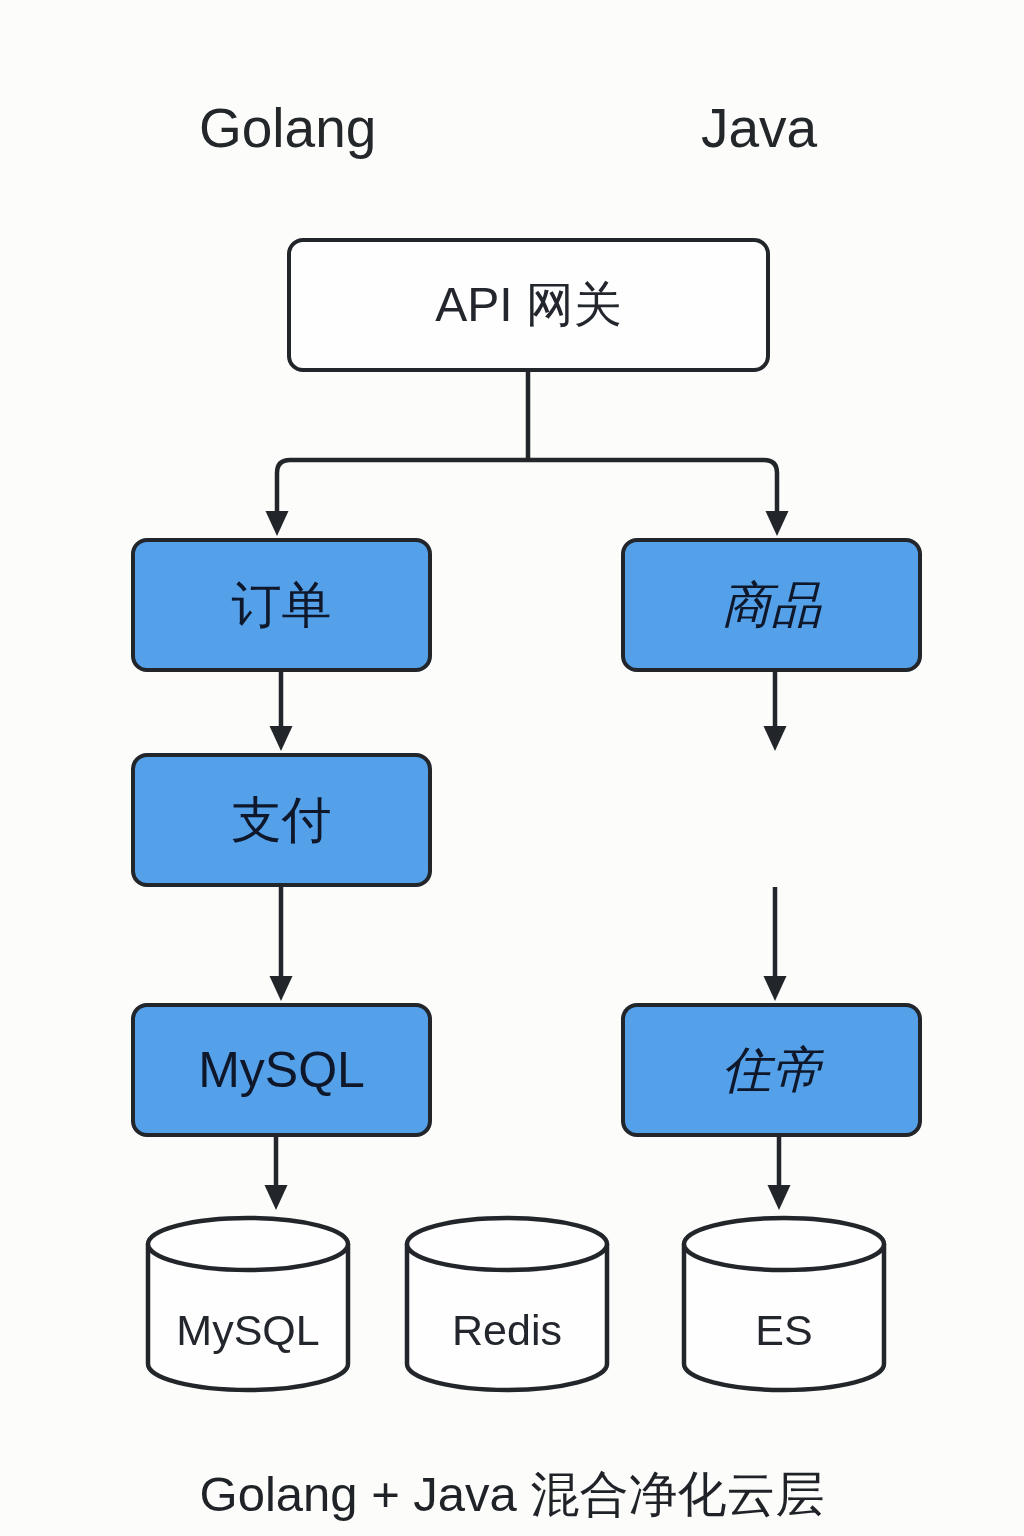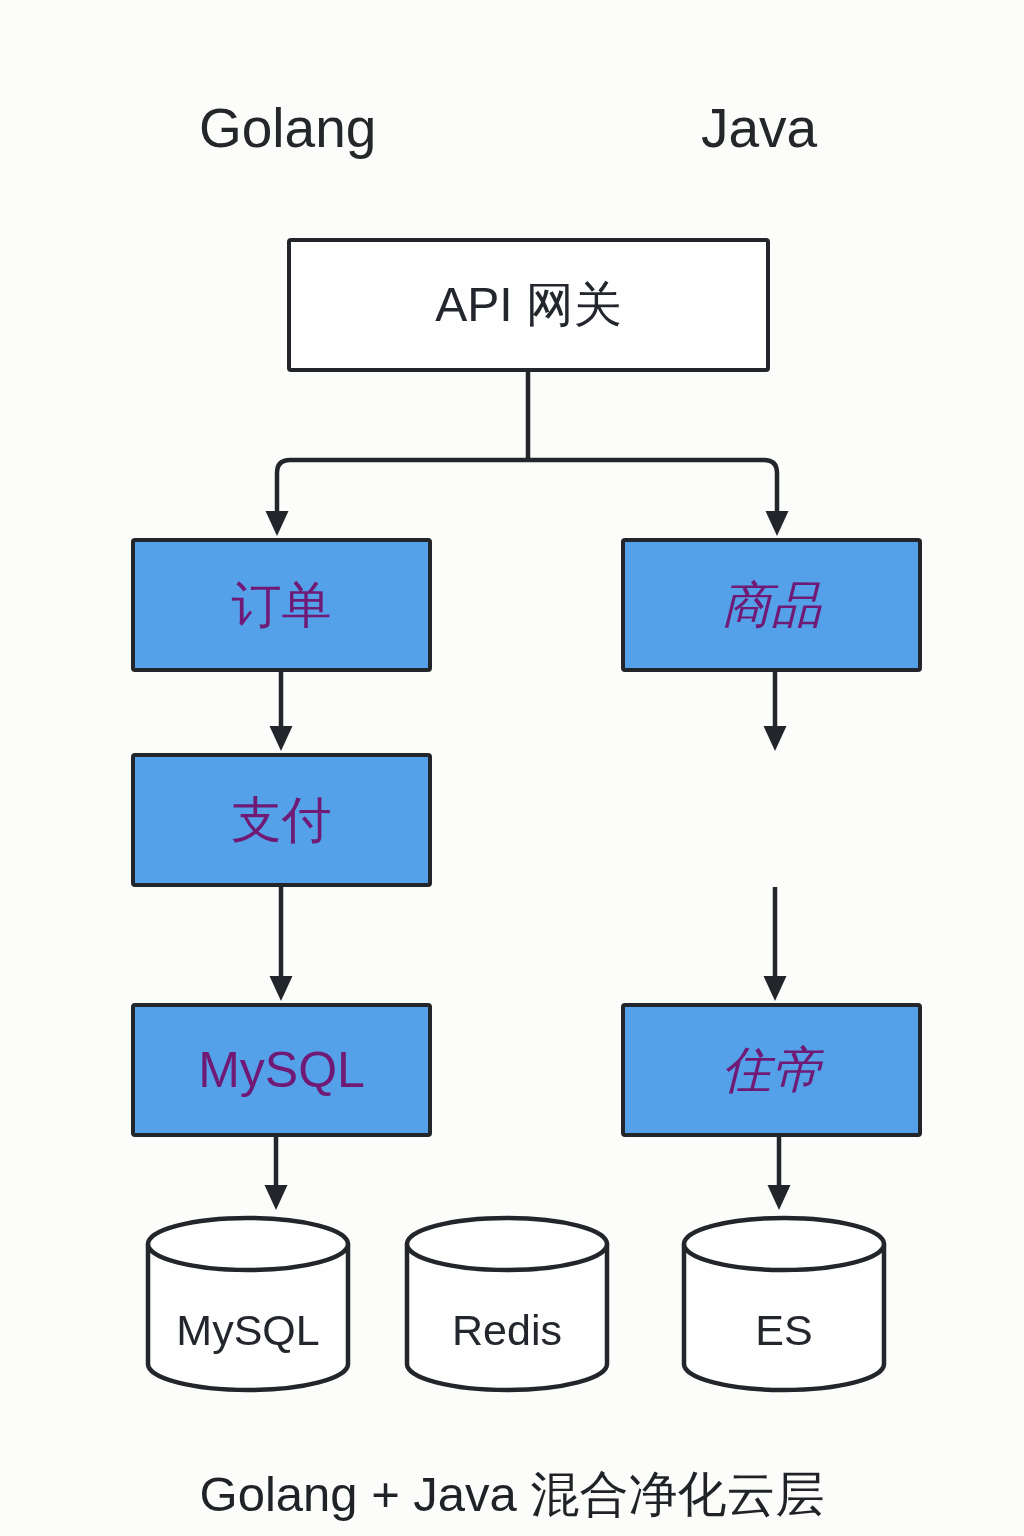--- a/index.html
+++ b/index.html
@@ -23,34 +23,34 @@
   }
   .col-label.left  { left: 199px; top: 96px; }
   .col-label.right { left: 701px; top: 96px; }
 
   .node {
     position: absolute;
     display: flex;
     align-items: center;
     justify-content: center;
     border: 4.5px solid #22262b;
-    border-radius: 4px;
+    border-radius: 16px;
     white-space: nowrap;
   }
   .gateway {
     left: 287px; top: 238px;
     width: 483px; height: 134px;
     background: #fefefe;
     font-size: 48px;
     color: #23272d;
   }
   .service {
     width: 301px; height: 134px;
     background: #54a1ea;
-    color: #701a75;
+    color: #0f172a;
     font-size: 50px;
   }
   .svc-l { left: 131px; }
   .svc-r { left: 621px; font-style: italic; }
   .row1 { top: 538px; }
   .row2 { top: 753px; }
   .row3 { top: 1003px; }
 
   svg.connectors {
     position: absolute;

